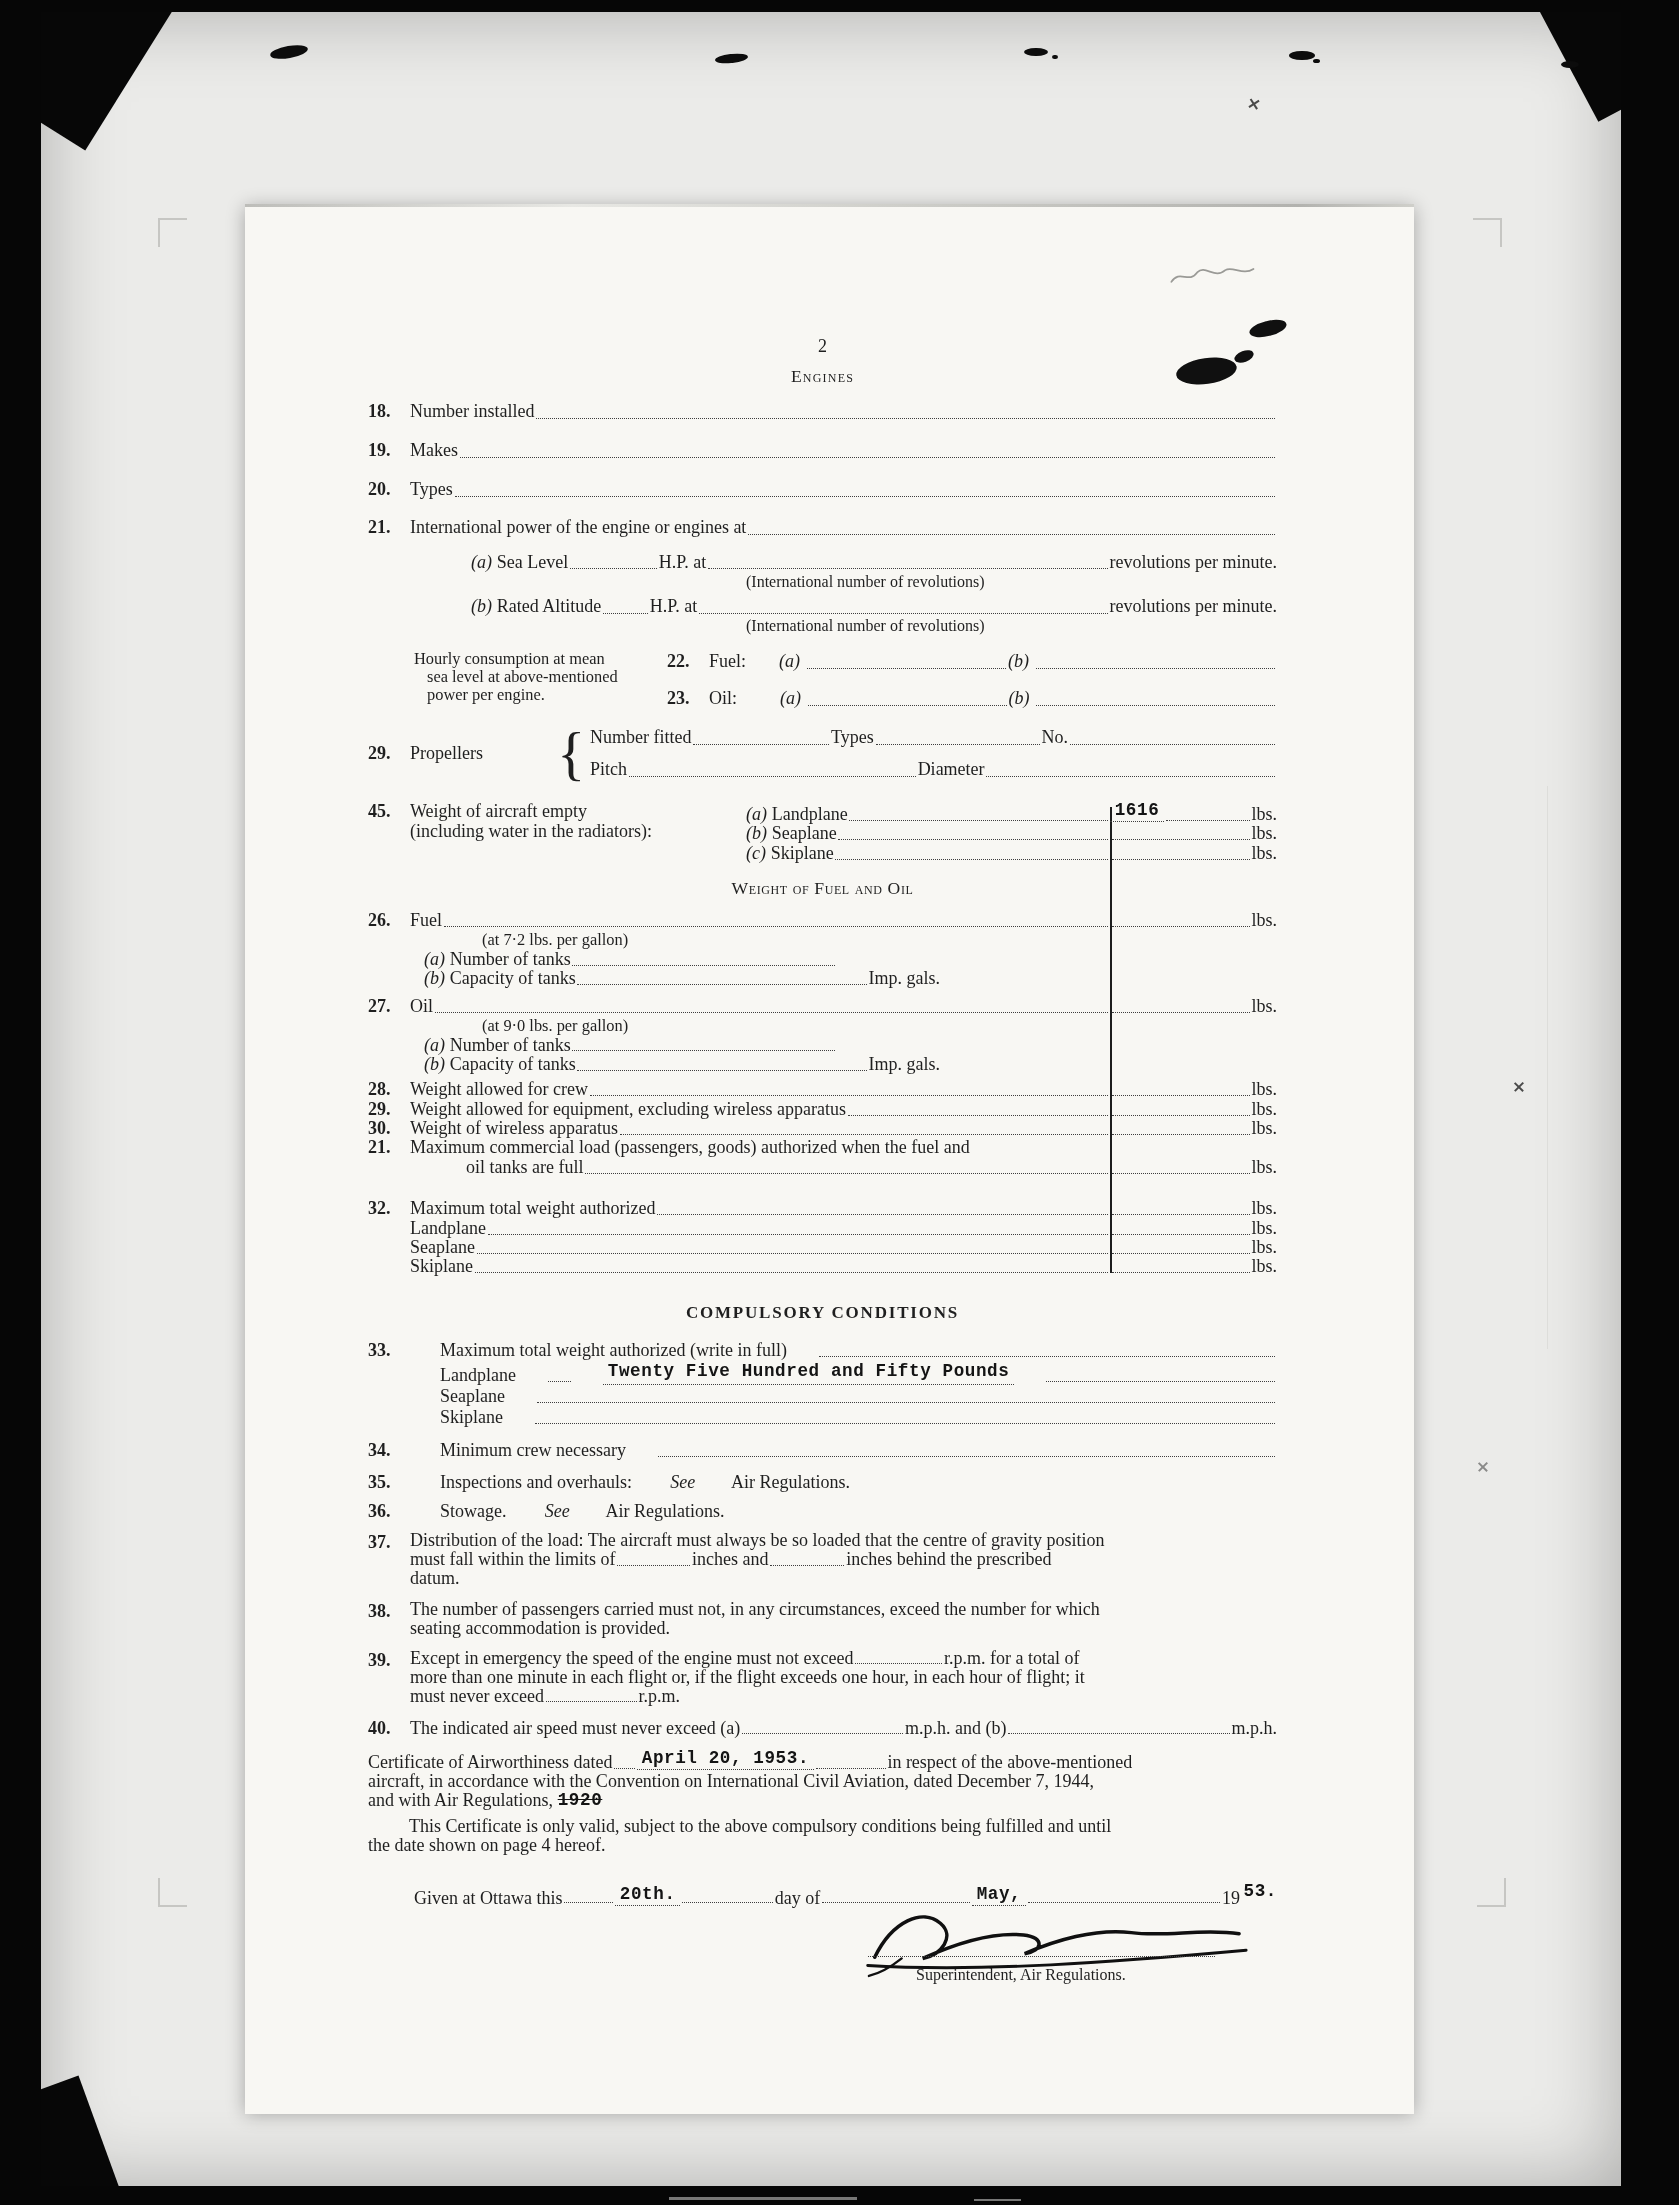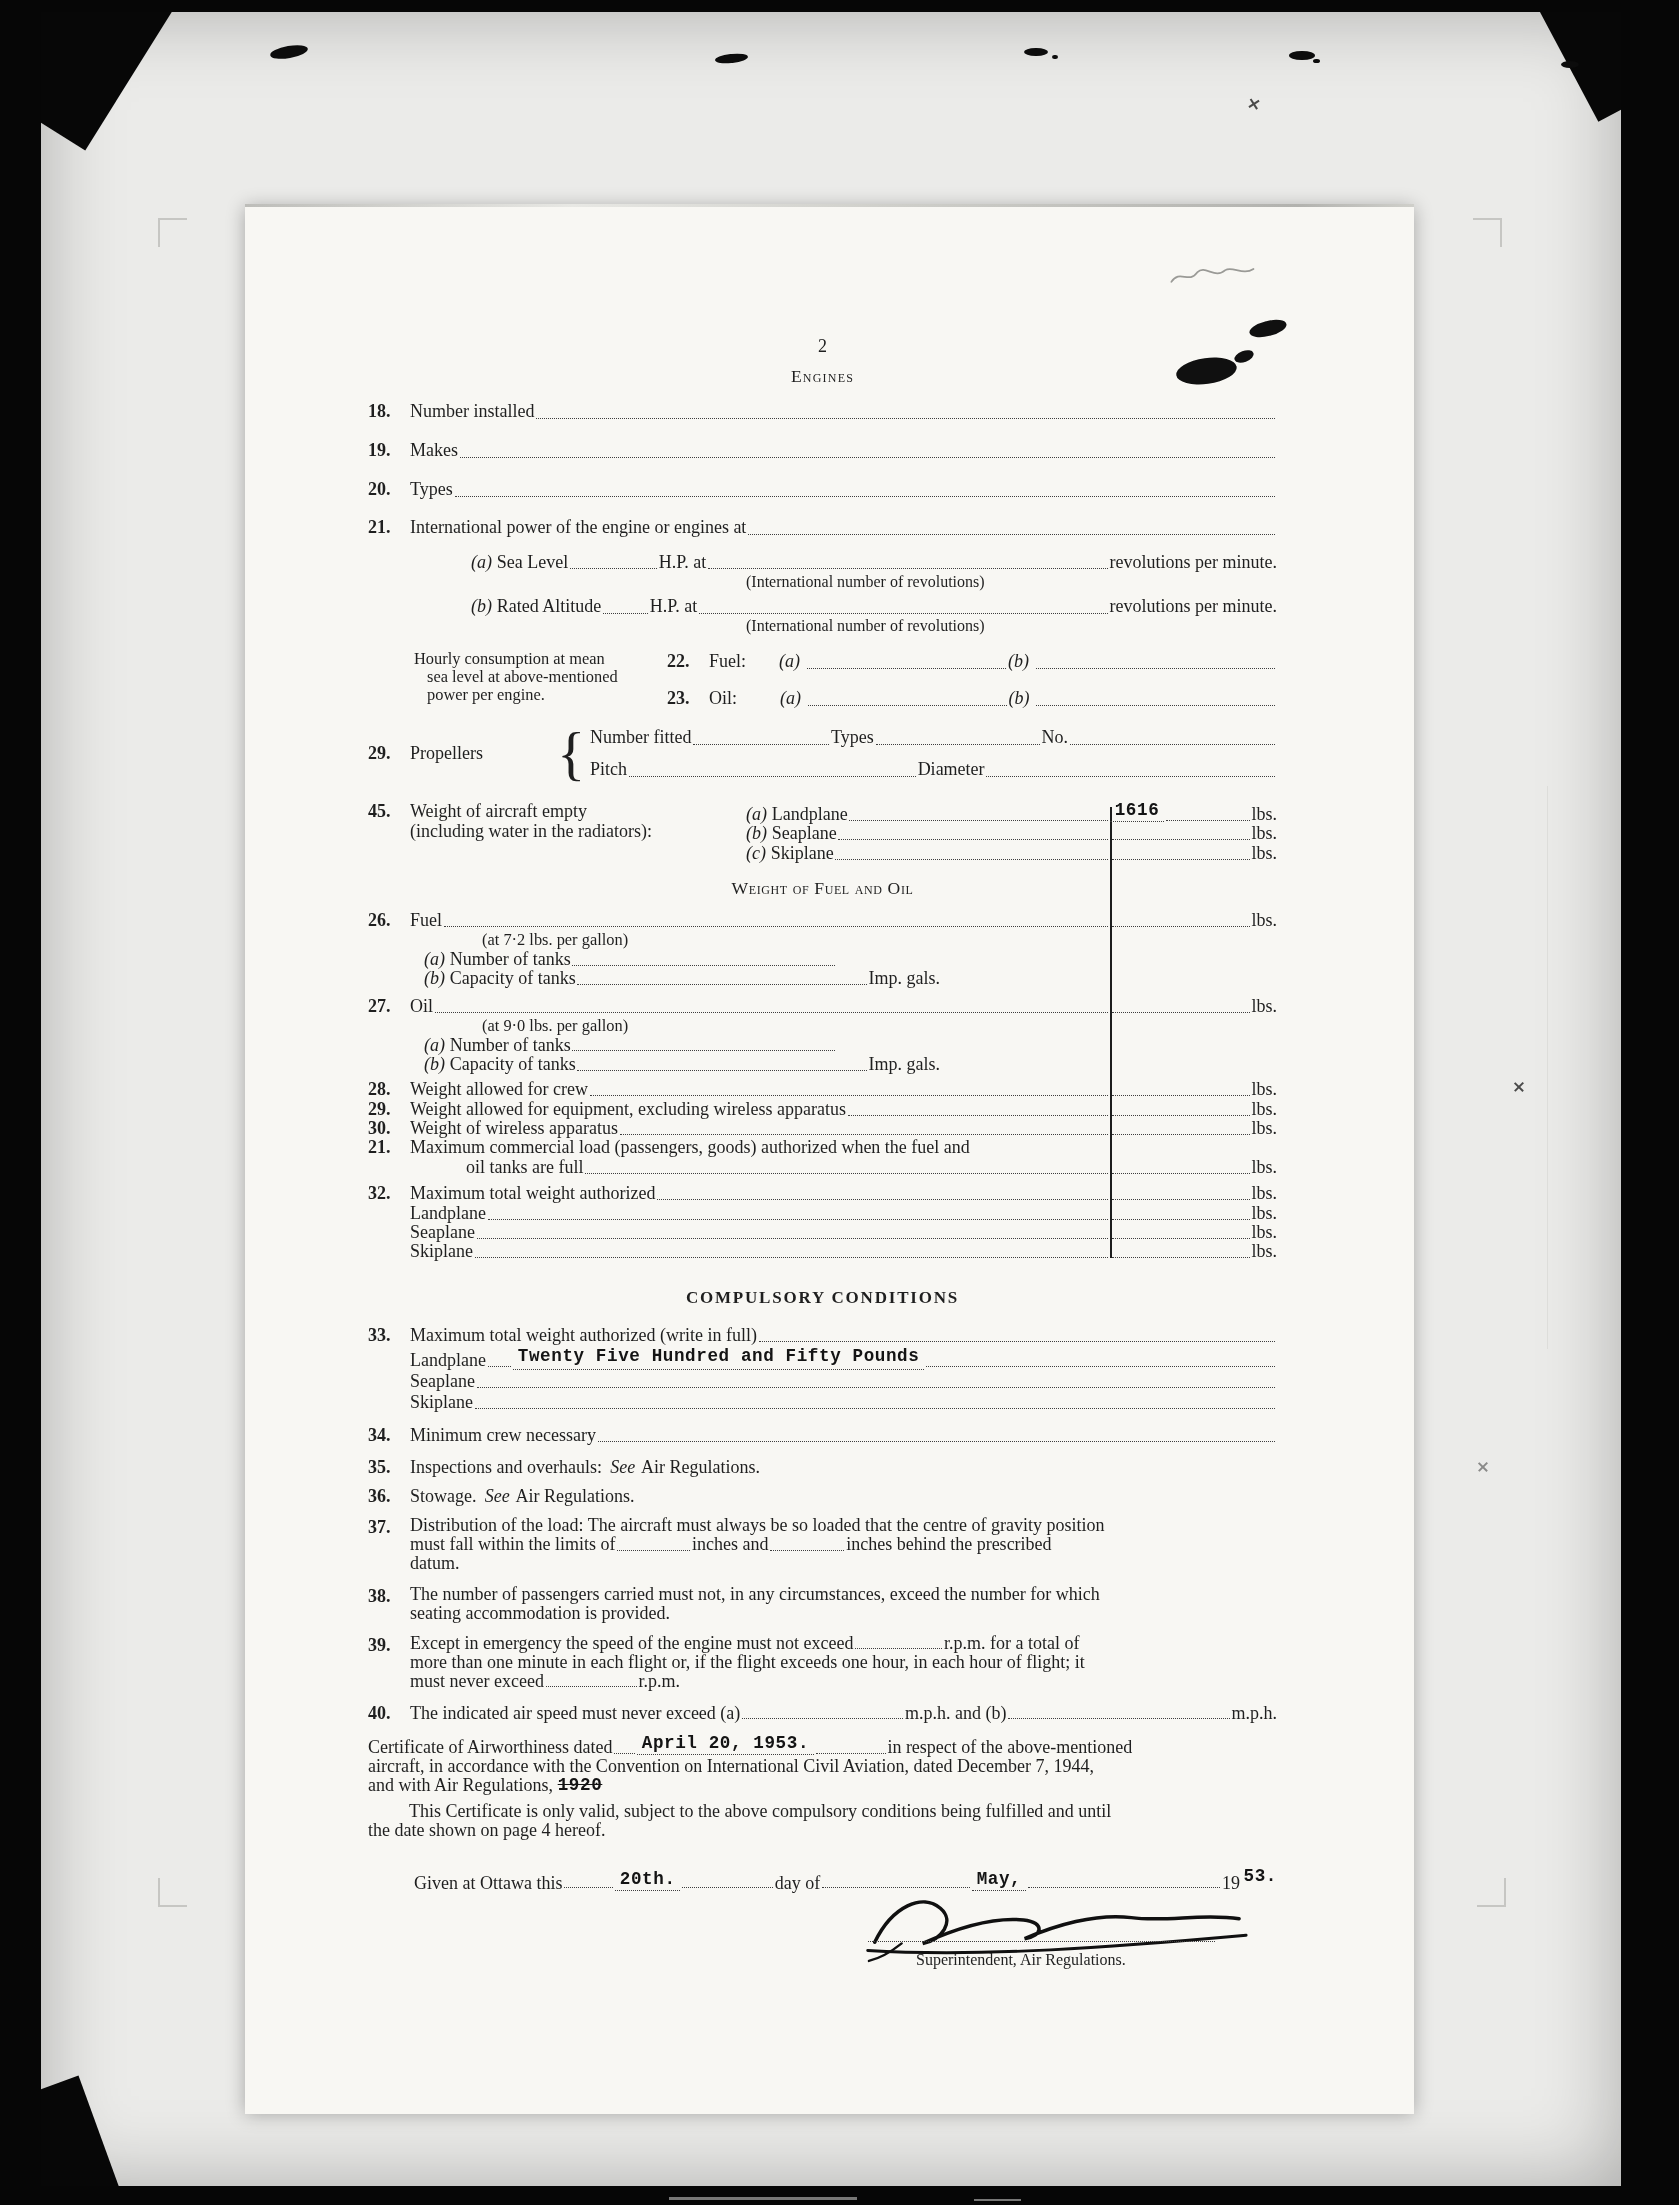--- a/index.html
+++ b/index.html
@@ -16,21 +16,21 @@
   .row{display:flex;align-items:flex-end;}
   .no{flex:none;width:42px;font-weight:bold;}
   .dots{flex:1 1 auto;min-width:10.6px;border-bottom:1.8px dotted #3e3e3e;margin:0 1.8px 4.7px 1.8px;height:0;}
   .df{flex:none;}
   .unit{flex:none;}
   .valcol{flex:none;width:167px;display:flex;align-items:flex-end;}
   .it{font-style:italic;}
   .tag{font-style:italic;margin-right:4.7px;flex:none;}
   .tight{line-height:19.4px;}
   .tight .dots{margin-bottom:3.5px;}
-  .mid{line-height:21px;}
+  .mid{line-height:21px;gap:30px;}
   .mid .dots{margin-bottom:4.1px;}
   .typed{font-family:"Liberation Mono","DejaVu Sans Mono",monospace;font-weight:bold;font-size:17.6px;
          color:#141414;white-space:nowrap;position:relative;flex:none;letter-spacing:0.6px;}
   .online{border-bottom:1.8px dotted #3e3e3e;margin-bottom:1.8px;padding:0 4.7px 1.2px 4.7px;}
   .raised{top:-7px;}
   .struck{text-decoration:line-through;margin-left:4.7px;}
   .pgnum{text-align:center;}
   .h-eng{text-align:center;font-variant:small-caps;letter-spacing:1.2px;font-size:17.6px;line-height:20px;margin-top:8.2px;}
   .h-weight{text-align:center;font-variant:small-caps;letter-spacing:0.6px;font-size:17.6px;line-height:21px;margin-top:15.2px;margin-bottom:11.7px;}
   .h-comp{text-align:center;font-weight:bold;font-size:17px;letter-spacing:1.8px;line-height:26px;margin-top:23.5px;margin-bottom:14px;}
@@ -314,21 +314,21 @@
         </div>
         <div class="row tight" style="margin-left:98px;">
           <span>oil tanks are full</span>
           <span class="dots"></span>
           <span class="valcol">
               <span class="dots"></span>
               <span class="unit">lbs.</span>
             </span>
         </div>
 
-        <div class="row tight" style="margin-top:7px;justify-content:flex-end;">
+        <div class="row tight" style="margin-top:22px;justify-content:flex-end;">
           <span class="no">32.</span>
           <span>Maximum total weight authorized</span>
           <span class="dots"></span>
           <span class="valcol">
               <span class="dots"></span>
               <span class="unit">lbs.</span>
             </span>
         </div>
         <div class="row tight">
           <span class="no"></span>

